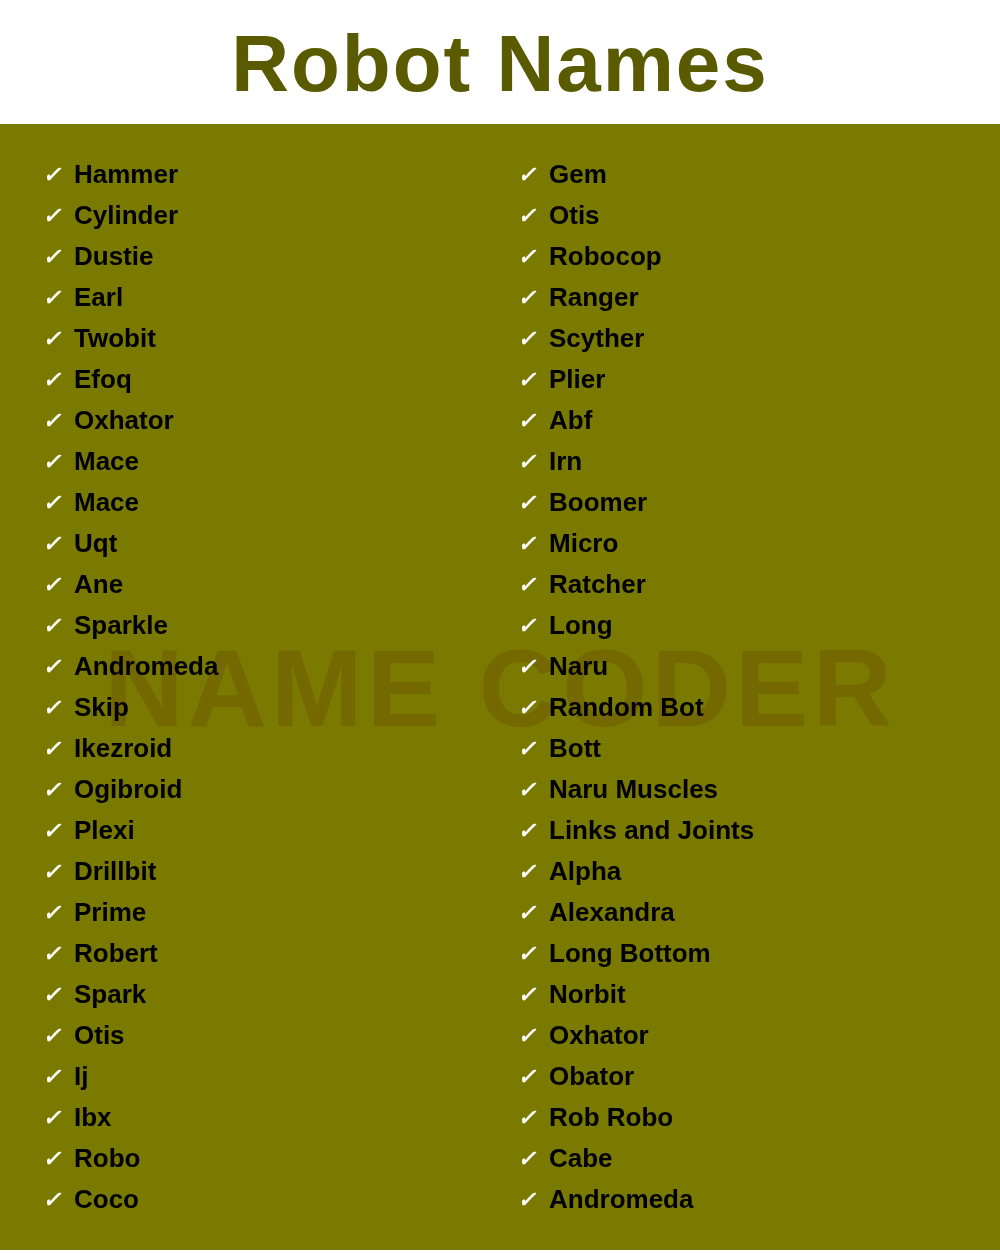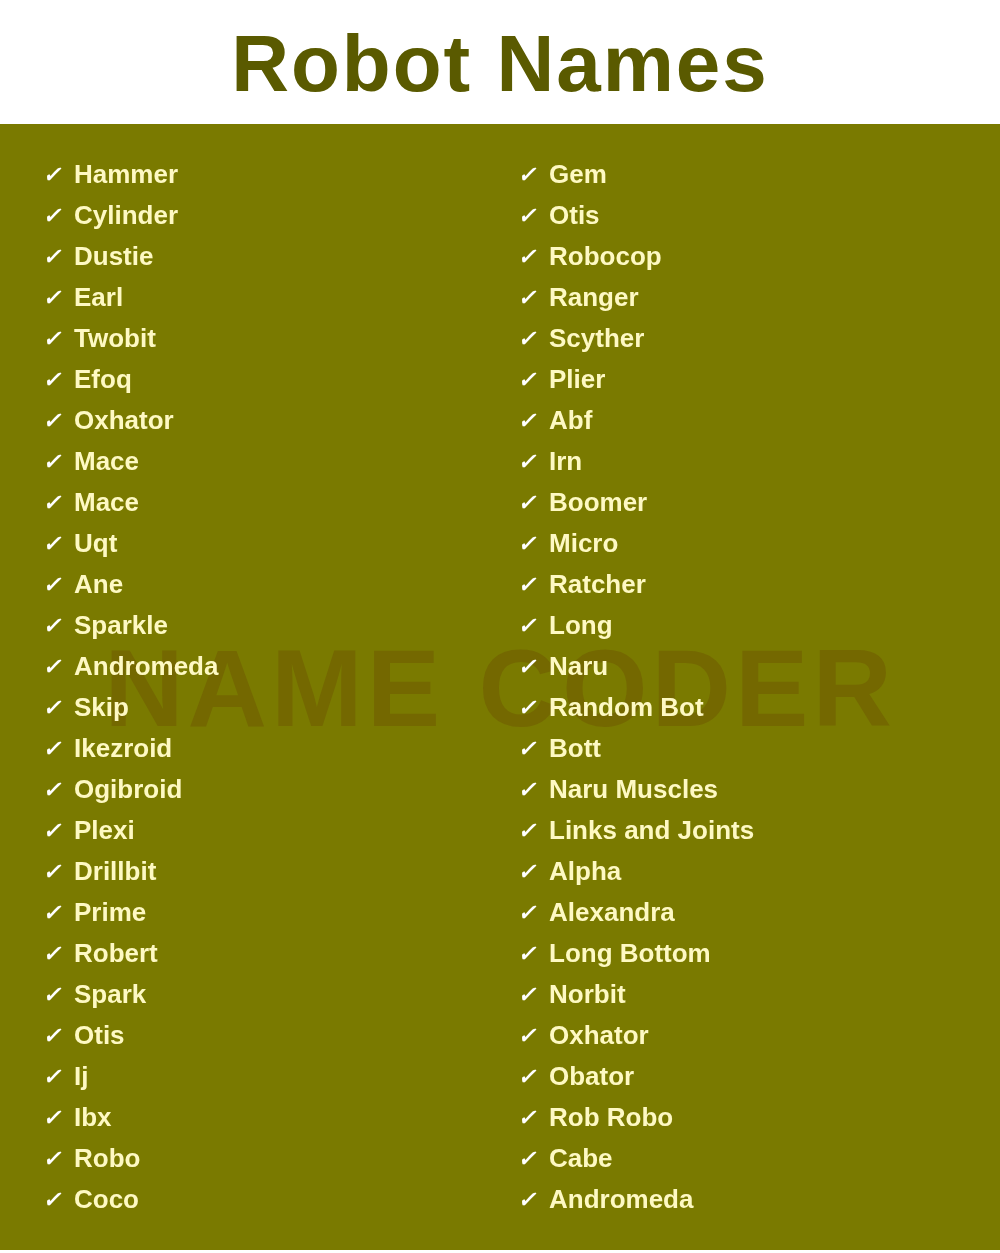--- a/index.html
+++ b/index.html
@@ -69,21 +69,21 @@
     .checkmark {
       color: #fff;
       font-size: 22px;
       font-weight: bold;
       min-width: 24px;
       text-align: center;
       font-style: italic;
     }
 
     .item-name {
-      color: #fef9c3;
+      color: #000000;
       font-size: 26px;
       font-weight: 800;
       font-family: Arial, sans-serif;
     }
   </style>
 </head>
 <body>
 
 <div>
   <div class="header">

